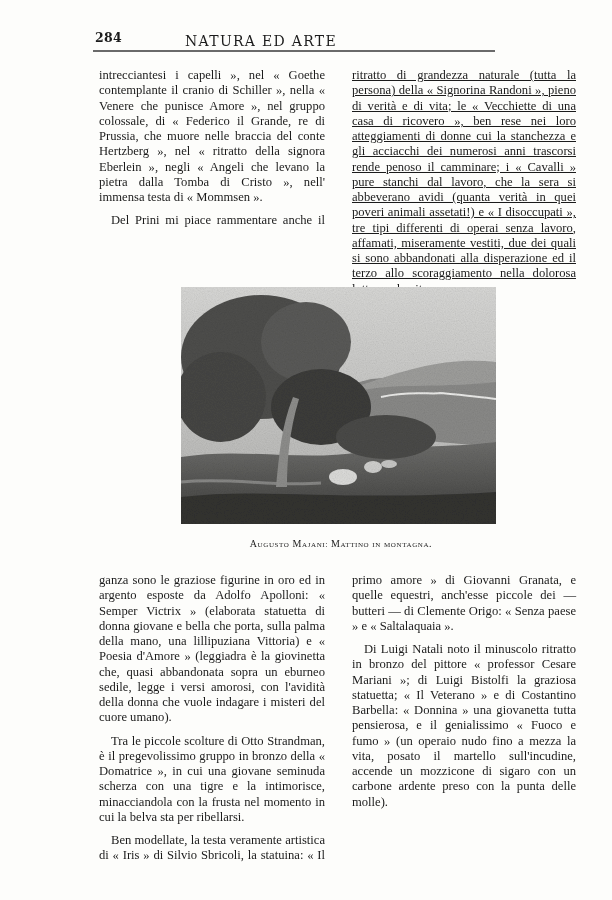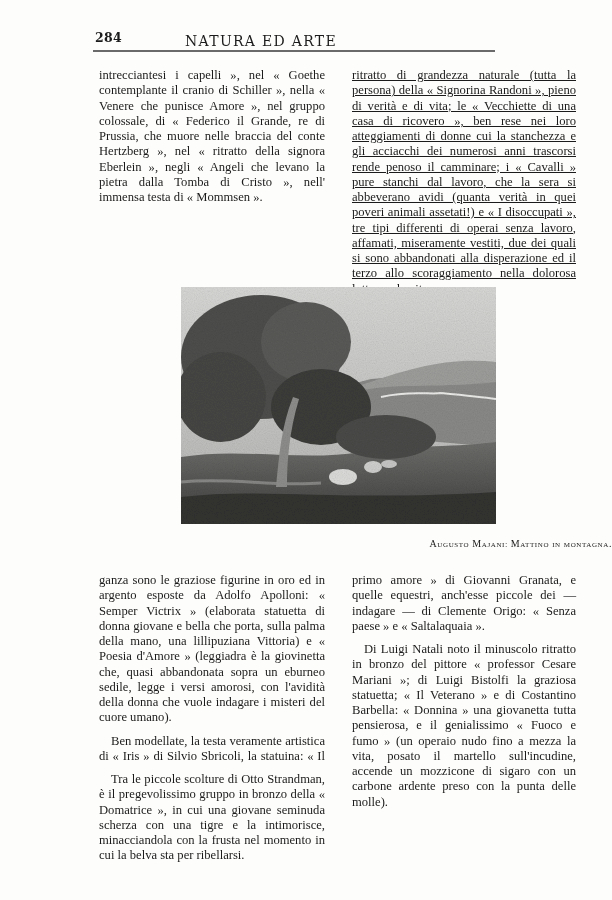--- a/index.html
+++ b/index.html
@@ -11,33 +11,34 @@
   .col { position:absolute; font-family:"Liberation Serif", serif; font-size:12.6px; line-height:15.25px; text-align:justify; }
   .col p { margin:8px; }
   .col p.indent { text-indent:12px; }
   .col p.noindent { text-indent:0; }
   .col-l-top { left:91px; top:60px; width:242px; }
   .col-r-top { left:344px; top:60px; width:240px;text-decoration:underline; }
   .col-l-bot { left:91px; top:565px; width:242px; }
   .col-r-bot { left:344px; top:565px; width:240px; }
   .figure { position:absolute; left:181px; top:287px; width:315px; height:237px; overflow:hidden; background:#8c8c8c; }
   .figure svg { display:block; }
-  .caption { position:absolute; left:0; width:612px; top:538px; text-align:right; font-family:"Liberation Serif", serif; font-size:8.4px; letter-spacing:0.6px; padding-left:70px; box-sizing:border-box; }
+  .caption { position:absolute; left:0; width:612px; top:538px; text-align:center; font-family:"Liberation Serif", serif; font-size:8.4px; letter-spacing:0.6px; padding-left:70px; box-sizing:border-box; }
   .caption .sc { font-variant:small-caps; font-size:10px; }
 </style>
 </head>
 <body>
 
 <div>
   <div class="page-number">284</div>
   <div class="running-head">NATURA ED ARTE</div>
   <div class="rule-ext"></div>
 
   <div class="col col-l-top">
     <p class="noindent">intrecciantesi i capelli », nel « Goethe contemplante il cranio di Schiller », nella « Venere che punisce Amore », nel gruppo colossale, di « Federico il Grande, re di Prussia, che muore nelle braccia del conte Hertzberg », nel « ritratto della signora Eberlein », negli « Angeli che levano la pietra dalla Tomba di Cristo », nell' immensa testa di « Mommsen ».</p>
+    <p class="indent" style="text-align:justify;text-align-last:justify;">Del Prini mi piace rammentare anche il</p>
   </div>
 
   <div class="col col-r-top">
     <p class="noindent">ritratto di grandezza naturale (tutta la persona) della « Signorina Randoni », pieno di verità e di vita; le « Vecchiette di una casa di ricovero », ben rese nei loro atteggiamenti di donne cui la stanchezza e gli acciacchi dei numerosi anni trascorsi rende penoso il camminare; i « Cavalli » pure stanchi dal lavoro, che la sera si abbeverano avidi (quanta verità in quei poveri animali assetati!) e « I disoccupati », tre tipi differenti di operai senza lavoro, affamati, miseramente vestiti, due dei quali si sono abbandonati alla disperazione ed il terzo allo scoraggiamento nella dolorosa lotta per la vita.</p>
   </div>
 
   <div class="figure">
     <svg width="315" height="237" viewBox="0 0 315 237">
       <defs>
         <filter id="grain" x="0" y="0" width="100%" height="100%">
@@ -78,21 +79,21 @@
       </g>
     </svg>
   </div>
 
   <div class="caption">
     <span class="sc">Augusto Majani</span><span>: </span><span class="sc">Mattino in montagna.</span>
   </div>
 
   <div class="col col-l-bot">
     <p class="noindent">ganza sono le graziose figurine in oro ed in argento esposte da Adolfo Apolloni: « Semper Victrix » (elaborata statuetta di donna giovane e bella che porta, sulla palma della mano, una lillipuziana Vittoria) e « Poesia d'Amore » (leggiadra è la giovinetta che, quasi abbandonata sopra un eburneo sedile, legge i versi amorosi, con l'avidità della donna che vuole indagare i misteri del cuore umano).</p>
+    <p class="indent">Tra le piccole scolture di Otto Strandman, è il pregevolissimo gruppo in bronzo della « Domatrice », in cui una giovane seminuda scherza con una tigre e la intimorisce, minacciandola con la frusta nel momento in cui la belva sta per ribellarsi.</p>
     <p class="indent" style="text-align-last:justify;">Ben modellate, la testa veramente artistica di « Iris » di Silvio Sbricoli, la statuina: « Il</p>
-    <p class="indent">Tra le piccole scolture di Otto Strandman, è il pregevolissimo gruppo in bronzo della « Domatrice », in cui una giovane seminuda scherza con una tigre e la intimorisce, minacciandola con la frusta nel momento in cui la belva sta per ribellarsi.</p>
   </div>
 
   <div class="col col-r-bot">
-    <p class="noindent">primo amore » di Giovanni Granata, e quelle equestri, anch'esse piccole dei — indagare — di Clemente Origo: « Senza paese » e « Saltalaquaia ».</p>
+    <p class="noindent">primo amore » di Giovanni Granata, e quelle equestri, anch'esse piccole dei — butteri — di Clemente Origo: « Senza paese » e « Saltalaquaia ».</p>
     <p class="indent">Di Luigi Natali noto il minuscolo ritratto in bronzo del pittore « professor Cesare Mariani »; di Luigi Bistolfi la graziosa statuetta; « Il Veterano » e di Costantino Barbella: « Donnina » una giovanetta tutta pensierosa, e il genialissimo « Fuoco e fumo » (un operaio nudo fino a mezza la vita, posato il martello sull'incudine, accende un mozzicone di sigaro con un carbone ardente preso con la punta delle molle).</p>
   </div>
 </div>
 
 </body></html>

